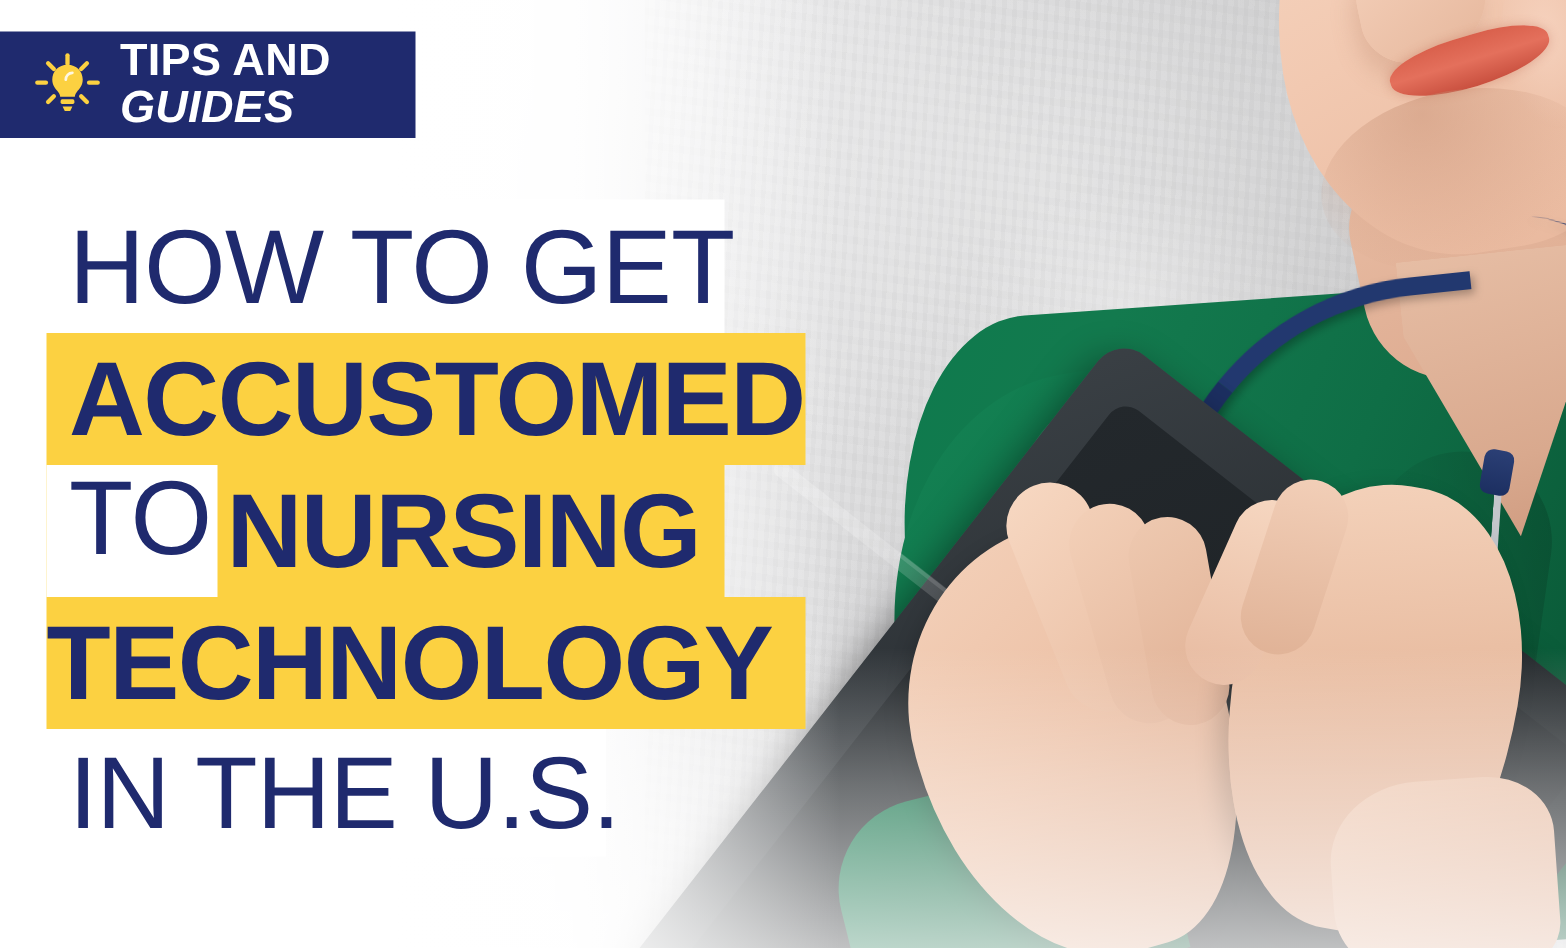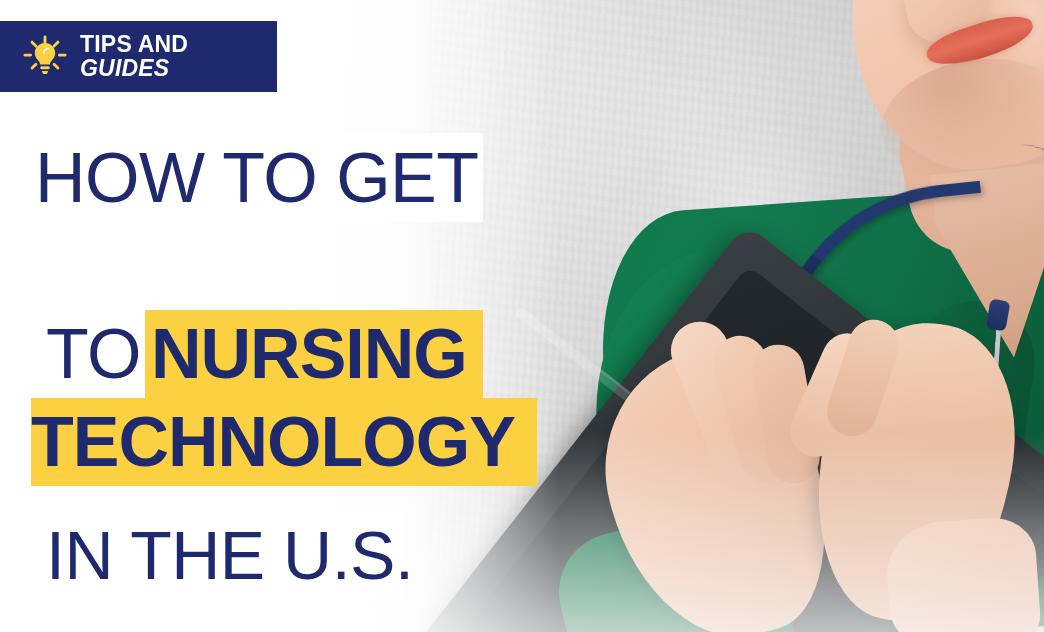--- a/index.html
+++ b/index.html
@@ -252,21 +252,21 @@
     position:absolute; left:0; top:21px;
     width:277px; height:71px;
     background:#1f2a6e;
     display:flex; align-items:center; gap:12px;
     padding-left:22px;
     z-index:20;
   }
   .bulb-icon { width:46px; height:46px; flex:0 0 46px; }
   .badge-text {
     color:#ffffff;
-    font-size:23px; line-height:1.02;
+    font-size:30px; line-height:1.02;
     font-weight:bold;
     letter-spacing:.2px;
     text-transform:uppercase;
   }
   .badge-text .l2 { display:block;font-style:italic; }
 
   
   .headline { position:absolute; left:0; top:0; width:1044px; height:632px; z-index:15; }
 
   .row { position:absolute; display:flex; align-items:center; }
@@ -286,37 +286,37 @@
     color:#1f2a6e;
     font-weight:bold;
     font-size:70px;
     letter-spacing:-1px;
     line-height:1;
     white-space:nowrap;
   }
 
   
   #row1 { left:0; top:133px; width:483px; height:89px; }
-  #row1 .pad { padding-left:35px; }
+  #row1 .pad { padding-left:46px; }
 
   
   #row2 { left:31px; top:222px; width:506px; height:88px; }
   #row2 .pad { padding-left:15px; }
 
   
   #row3 { left:31px; top:310px; width:452px; height:88px; }
-  #row3 .w { width:114px; height:88px; display:flex; align-items:center; padding-left:15px; }
+  #row3 .w { width:114px; height:88px; display:flex; padding-left:15px; }
   #row3 .y { flex:1; height:88px; display:flex; align-items:center; padding-left:6px; }
 
   
   #row4 { left:31px; top:398px; width:506px; height:88px; }
   #row4 .pad { }
 
   
-  #row5 { left:31px; top:512px; width:373px; height:85px; }
+  #row5 { left:31px; top:486px; width:373px; height:85px; }
   #row5 .pad { padding-left:15px; }
 
   .t-light.sm { font-size:68px; }
 </style>
 </head>
 <body>
 
 <div class="banner">
 
   <div class="photo">
@@ -389,20 +389,23 @@
       <span class="l2">GUIDES</span>
     </span>
   </div>
 
   <div class="headline">
 
     <div class="row bg-white" id="row1">
       <span class="t-light pad">HOW TO GET</span>
     </div>
 
+    <div class="row bg-yellow" id="row2">
+      <span class="t-bold pad">ACCUSTOMED</span>
+    </div>
 
     <div class="row bg-yellow" id="row3">
       <span class="bg-white w">
         <span class="t-light">TO</span>
       </span>
       <span class="y">
         <span class="t-bold">NURSING</span>
       </span>
     </div>
 

